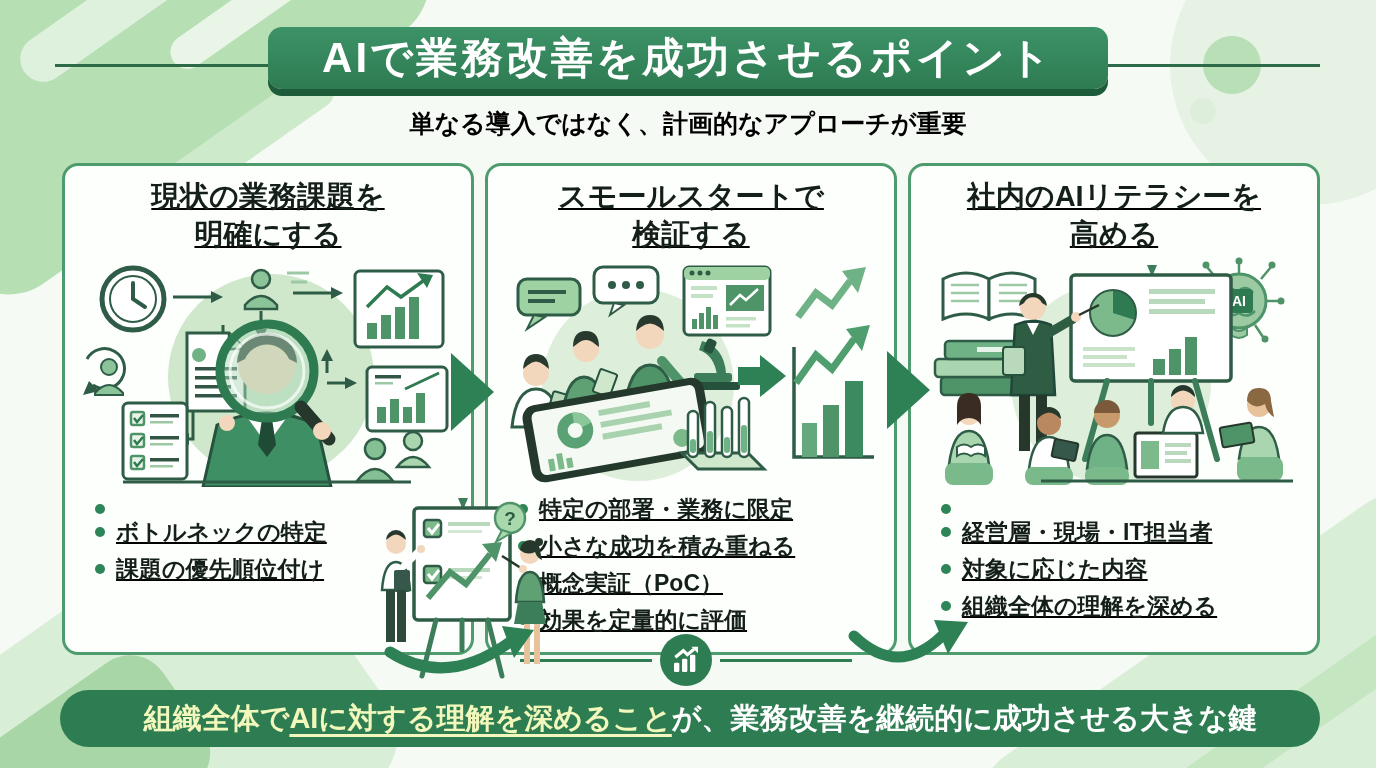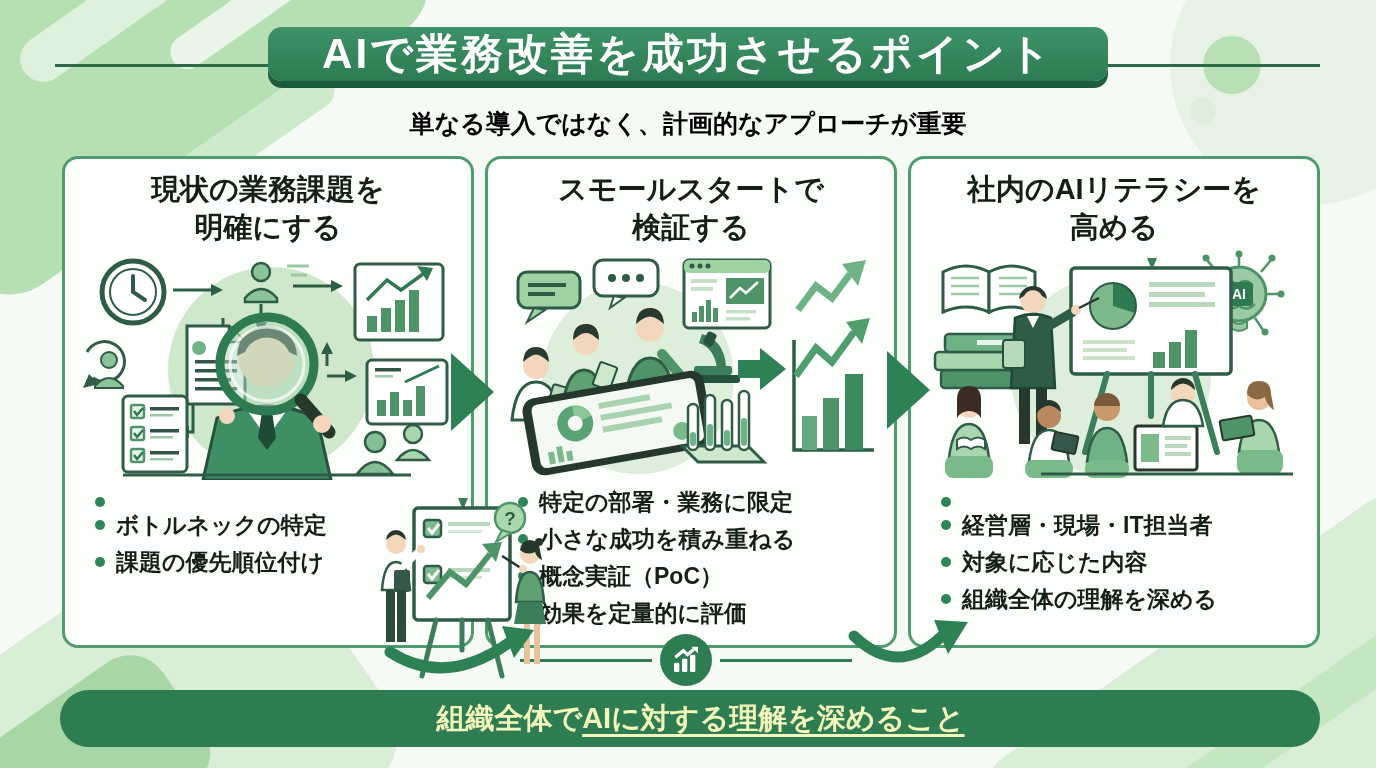--- a/index.html
+++ b/index.html
@@ -11,27 +11,27 @@
   .tl-stripe2{left:40px;top:150px;width:320px;height:40px;background:#cdeacb;transform:rotate(-35deg);border-radius:20px;}
   .tl-stripe3{left:150px;top:-30px;width:260px;height:34px;background:#e9f5e7;transform:rotate(-35deg);border-radius:17px;}
   .bl-corner{left:-180px;top:620px;width:560px;height:320px;background:#d9eed6;transform:rotate(-35deg);border-radius:60px;}
   .bl-accent{left:-90px;top:712px;width:300px;height:150px;background:#a9d6a6;transform:rotate(-35deg);border-radius:40px;}
   .br-corner{left:1000px;top:600px;width:560px;height:330px;background:#d9eed6;transform:rotate(-35deg);border-radius:60px;}
   .br-stripe1{left:1120px;top:700px;width:340px;height:44px;background:#c4e6c1;transform:rotate(-35deg);border-radius:22px;}
   .tr-circle-big{left:1170px;top:-75px;width:280px;height:280px;border-radius:50%;background:#e6f3e4;}
   .tr-circle-mid{left:1203px;top:36px;width:58px;height:58px;border-radius:50%;background:#b9dfb7;}
   .tr-circle-sm{left:1190px;top:98px;width:26px;height:26px;border-radius:50%;background:#ddefdb;}
   .hline{position:absolute;left:55px;width:1265px;top:64px;height:3px;background:#2d6a47;}
-  .banner{position:absolute;left:268px;top:27px;width:840px;height:54px;border-radius:14px;
+  .banner{position:absolute;left:268px;top:27px;width:840px;height:62px;border-radius:14px;
           background:linear-gradient(#3d9267,#2e7b52);box-shadow:0 7px 0 #1d5c3a;
           display:flex;align-items:center;justify-content:center;}
   .banner-title{color:#ffffff;font-size:42px;font-weight:bold;letter-spacing:3px;white-space:nowrap;}
   .subtitle{position:absolute;left:0;right:0;top:107px;text-align:center;font-size:25px;font-weight:bold;color:#000000;}
-  .panel{position:absolute;top:156px;width:412px;height:492px;background:#fdfffd;border:3.5px solid #4e9c6e;
-         border-radius:16px;box-sizing:border-box;z-index:2;}
+  .panel{position:absolute;top:163px;width:412px;height:492px;background:#fdfffd;border:3.5px solid #4e9c6e;
+         border-radius:16px;box-sizing:border-box;z-index:2;text-decoration:underline;}
   .p1{left:62px;} .p2{left:485px;} .p3{left:908px;}
   .ptitle{margin-top:12px;text-align:center;font-size:29px;font-weight:bold;color:#141f18;line-height:1.3;}
   .illus{display:block;margin:2px auto 0;width:392px;height:232px;}
   .bullets{list-style:none;margin:4px 0 0;padding:0 10px 0 30px;}
   .bullet{display:flex;align-items:flex-start;gap:11px;font-size:23px;font-weight:bold;color:#141f18;line-height:1.6;}
   .dot{width:10px;height:10px;border-radius:50%;background:#2e8557;margin-top:13px;flex:0 0 auto;}
   .tri{position:absolute;width:0;height:0;border-top:39px solid transparent;border-bottom:39px solid transparent;
        border-left:43px solid #2e8055;z-index:3;}
   .tri1{left:451px;top:353px;} .tri2{left:887px;top:351px;}
   .scene1{position:absolute;left:380px;top:494px;width:182px;height:192px;z-index:5;}
@@ -525,15 +525,16 @@
           <rect x="15" y="8" width="4" height="13" rx="1"></rect>
       </g>
       <path d="M4 10 L10 5 L13 8 L18 4" stroke="#ffffff" stroke-width="2.4" fill="none"></path>
       <path d="M16 2 L21 2 L21 7 Z" fill="#ffffff"></path>
     </svg>
   </div>
 
   <div class="footer">
     <span class="hl">組織全体で</span>
       <span class="ul">AIに対する理解を深めること</span>
+      <span>が、業務改善を継続的に成功させる大きな鍵</span>
   </div>
 
 </div>
 
 </body></html>

